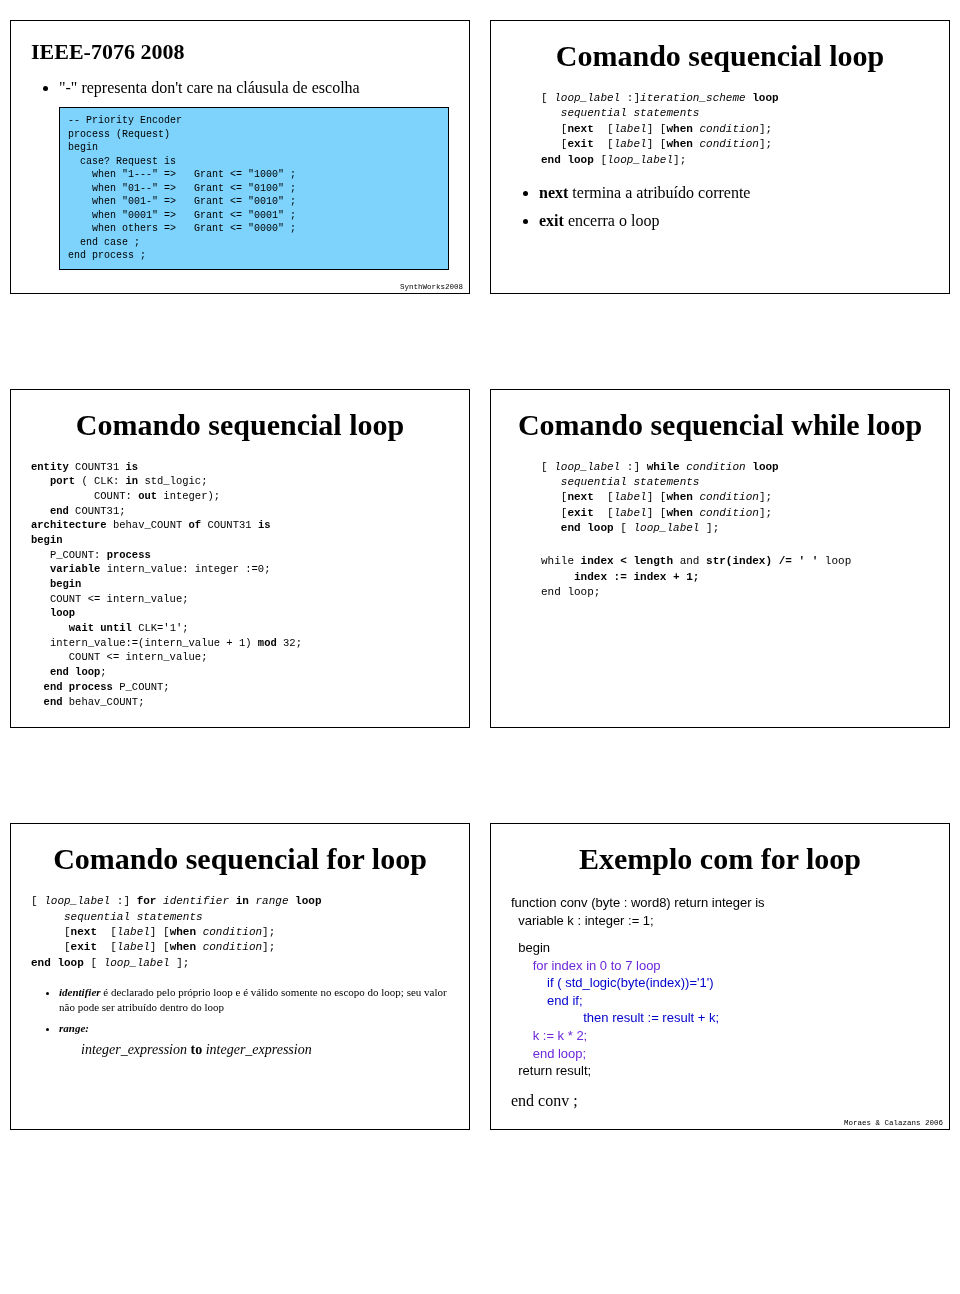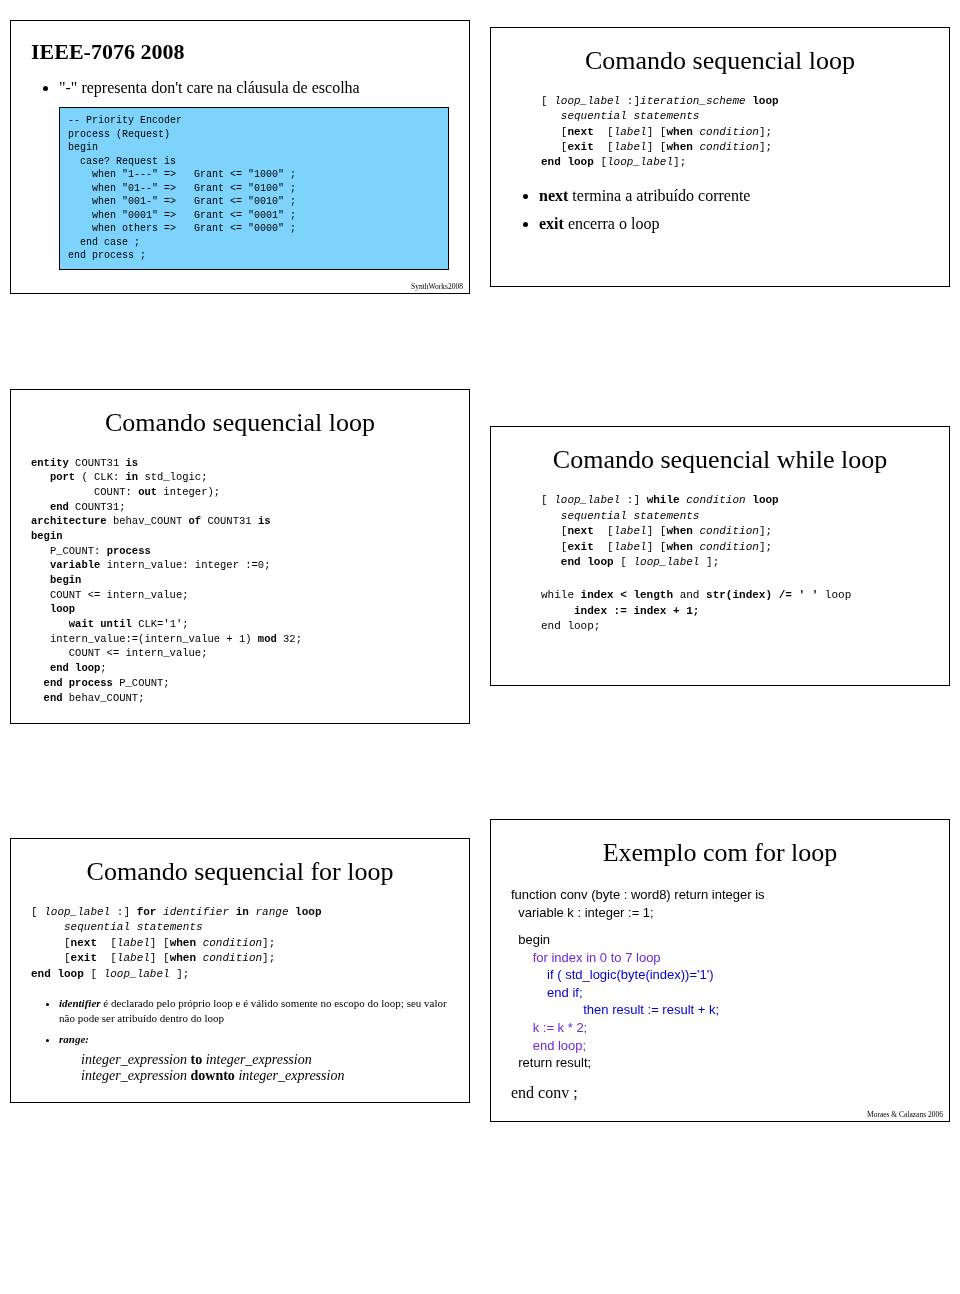--- a/index.html
+++ b/index.html
@@ -6,32 +6,31 @@
     body {
       font-family: 'Times New Roman', serif;
       background: #fff;
       width: 960px;
       padding: 20px 10px;
     }
     .row {
       display: flex;
       gap: 20px;
       margin-bottom: 95px;
-      align-items: center;
     }
     .slide {
       border: 1.5px solid #000;
       padding: 18px 20px;
       flex: 1;
       min-height: 260px;
       position: relative;
     }
     .slide-title {
-      font-size: 26px;
-      font-weight: normal;
+      font-size: 30px;
+      font-weight: bold;
       text-align: center;
       margin-bottom: 18px;
     }
     .slide-title-left {
       font-size: 22px;
       font-weight: bold;
       text-align: left;
       margin-bottom: 14px;
     }
     .bullet-text {
@@ -56,21 +55,21 @@
       font-family: 'Courier New', monospace;
       font-size: 11px;
       line-height: 1.4;
       white-space: pre;
     }
     .credit {
       position: absolute;
       right: 6px;
       bottom: 2px;
       font-size: 7.5px;
-      font-family: Liberation Serif, serif;
+      font-family: Liberation Mono, monospace;
     }
     .indent1 { padding-left: 30px; }
     strong.kw { font-weight: bold; }
     em.it { font-style: italic; }
     ul { list-style: disc; padding-left: 28px; }
     li { margin-bottom: 6px; }
     .sub-indent { padding-left: 50px; font-size: 14px; }
     .vhdl-ex {
       font-family: Arial, sans-serif;
       font-size: 13px;
@@ -159,21 +158,20 @@
     <div class="code-block">[ <em class="it">loop_label</em> :] <strong class="kw">for</strong> <em class="it">identifier</em> <strong class="kw">in</strong> <em class="it">range</em> <strong class="kw">loop</strong>
      <em class="it">sequential statements</em>
      [<strong class="kw">next</strong>  [<em class="it">label</em>] [<strong class="kw">when</strong> <em class="it">condition</em>];
      [<strong class="kw">exit</strong>  [<em class="it">label</em>] [<strong class="kw">when</strong> <em class="it">condition</em>];
 <strong class="kw">end loop</strong> [ <em class="it">loop_label</em> ];</div>
     <ul style="margin-top:14px;">
       <li class="bullet-text-small"><em><strong>identifier</strong></em> é declarado pelo próprio loop e é válido somente no escopo do loop; seu valor não pode ser atribuído dentro do loop</li>
       <li class="bullet-text-small"><em><strong>range:</strong></em></li>
     </ul>
     <div class="sub-indent"><em>integer_expression</em><strong> to </strong><em>integer_expression</em></div>
-    <div class="sub-indent"><em>integer_expression</em><strong> downto </strong><em>integer_expression</em></div>
   </div>
 
   <div class="slide">
     <div class="slide-title">Exemplo com for loop</div>
     <div class="vhdl-ex">
       <div>function conv (byte : word8) return integer is</div>
       <div style="white-space:pre;">  variable k : integer := 1;</div>
       <div style="height:10px;"></div>
       <div style="white-space:pre;">  begin</div>
       <div class="red" style="white-space:pre;">      for index in 0 to 7 loop</div>

